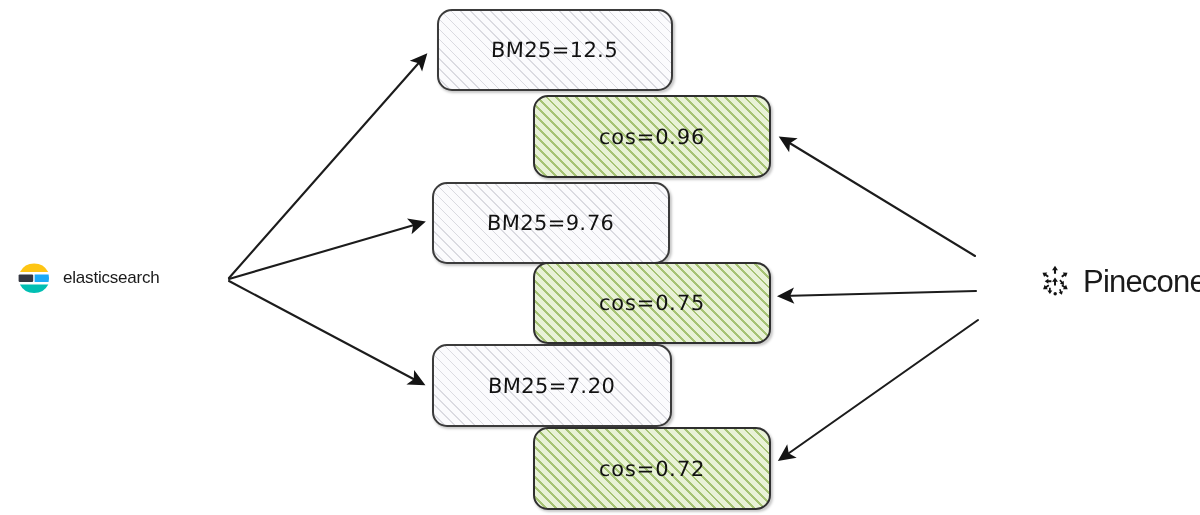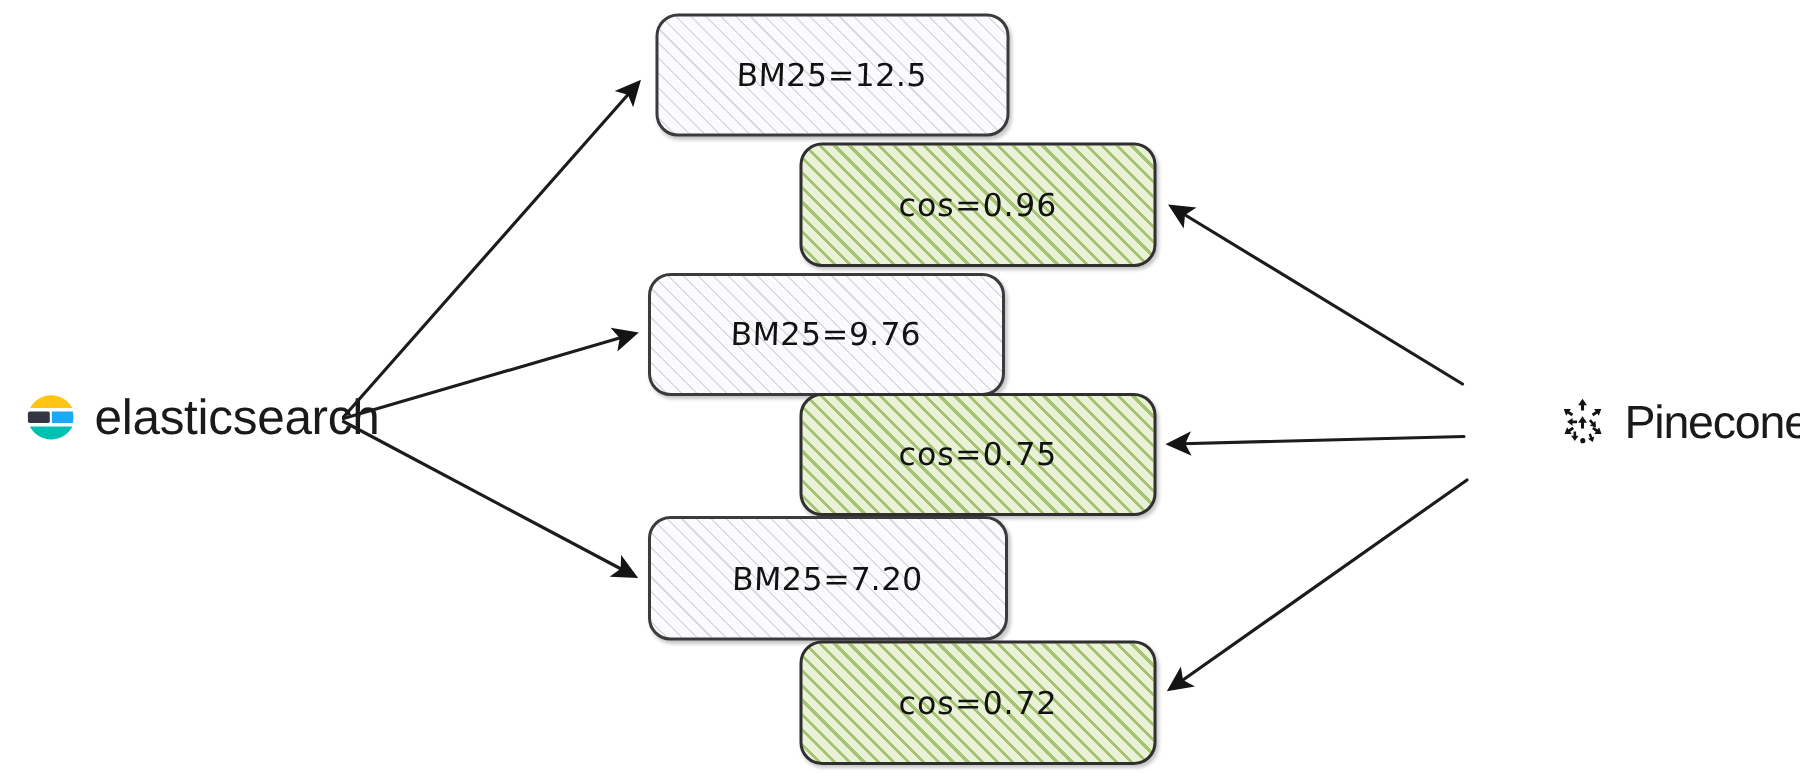--- a/index.html
+++ b/index.html
@@ -22,21 +22,21 @@
     position: absolute;
     display: flex;
     align-items: center;
     gap: 9px;
   }
   #elastic-endpoint { left: 14px; top: 258px; }
   #pinecone-endpoint { left: 1036px; top: 263px; }
 
   .endpoint-label {
     font-family: "Liberation Sans", sans-serif;
-    font-size: 33px;
+    font-size: 17px;
     color: #1a1a1a;
     letter-spacing: -0.2px;
     white-space: nowrap;
   }
   #pinecone-endpoint .endpoint-label {
     font-size: 31px;
     letter-spacing: -0.8px;
   }
   .logo-wrap { flex: 0 0 auto; line-height: 0; }
 

